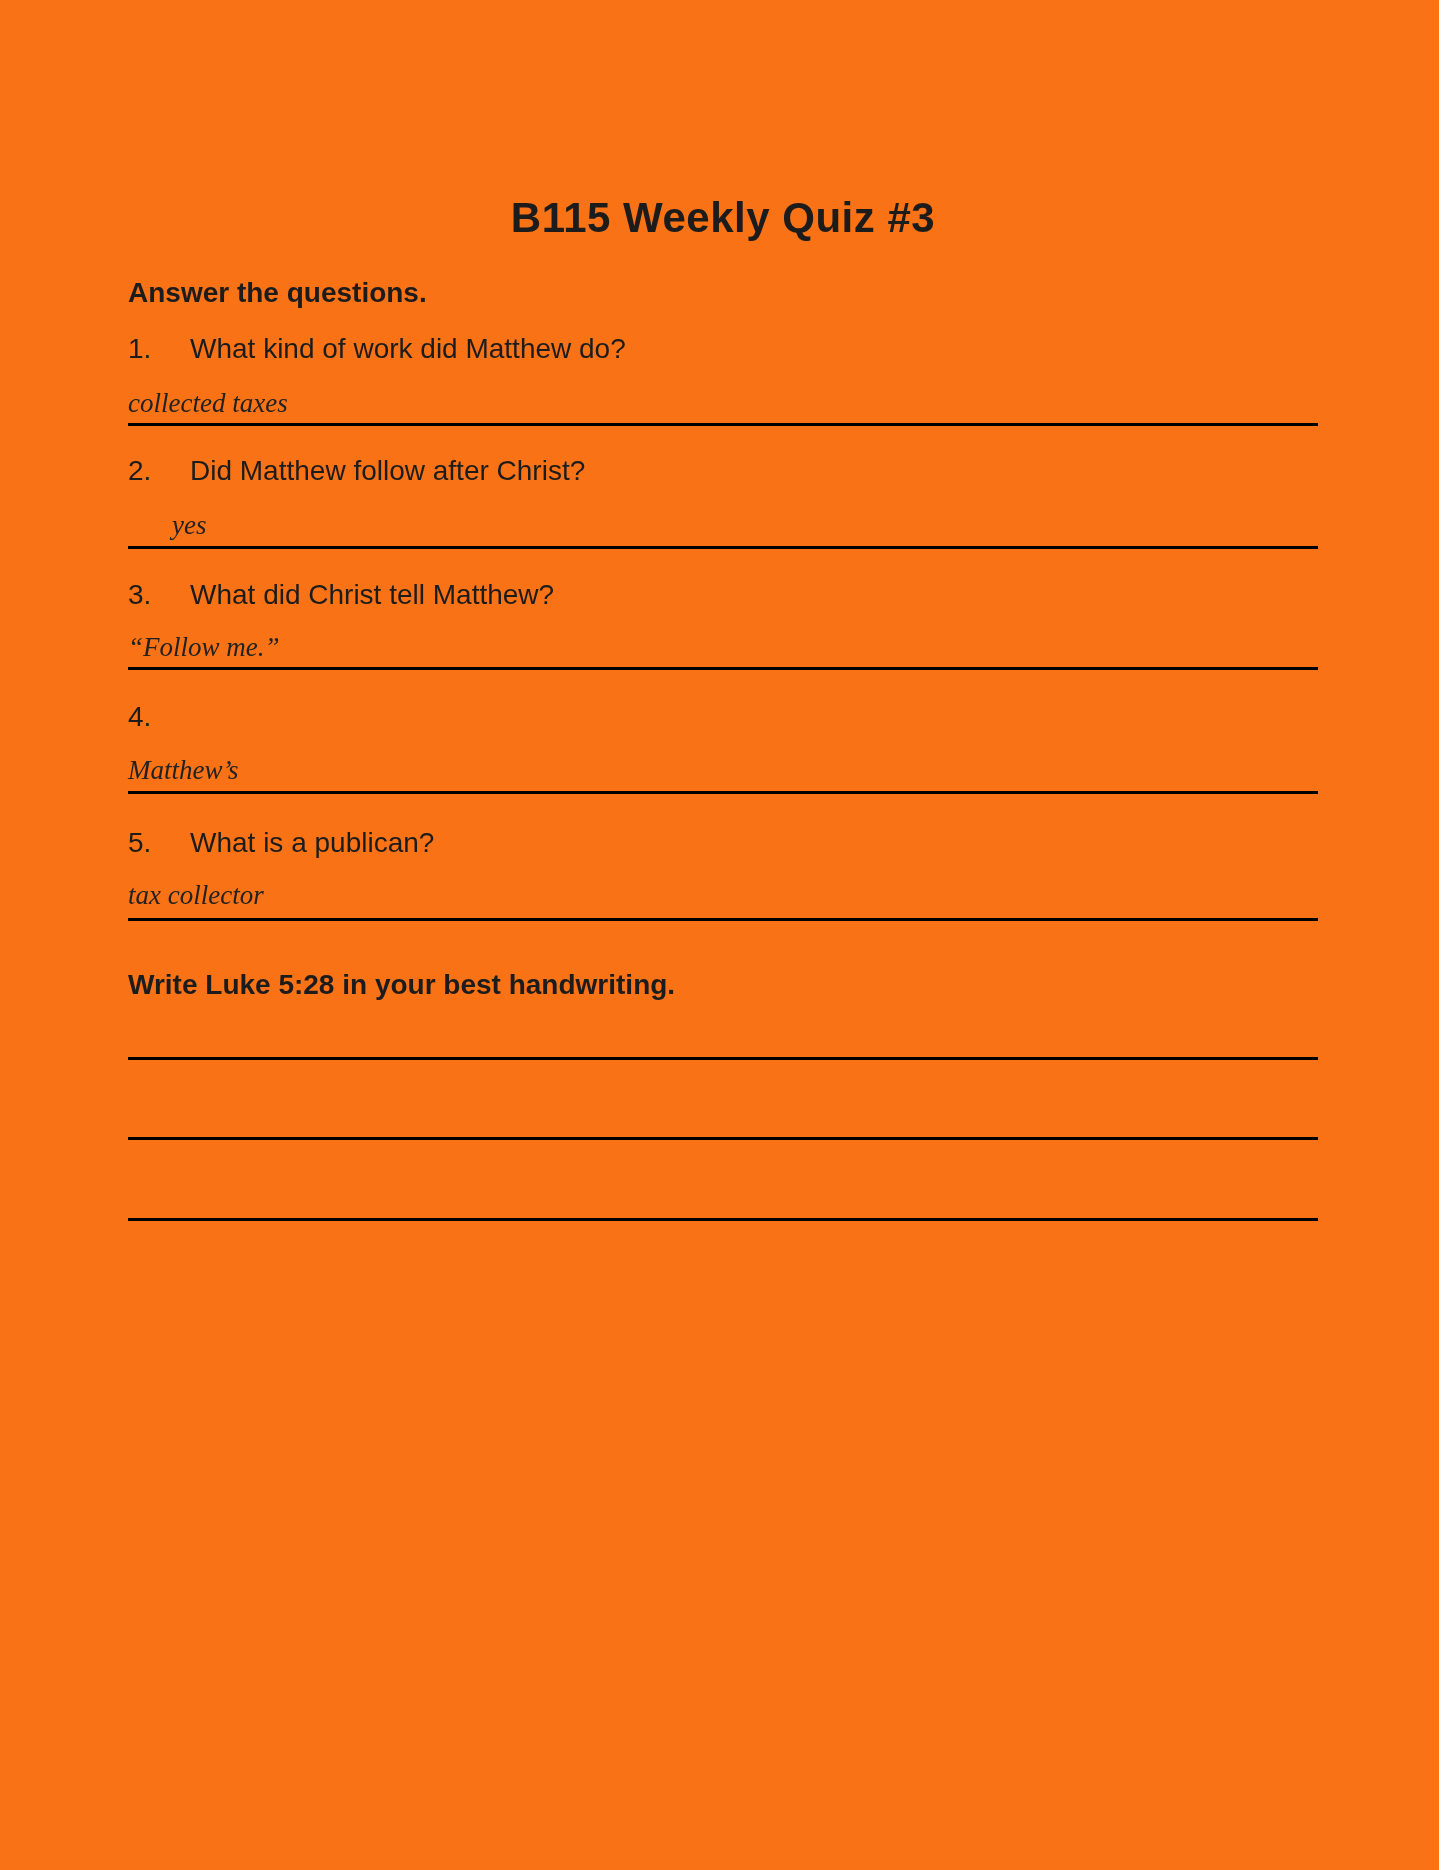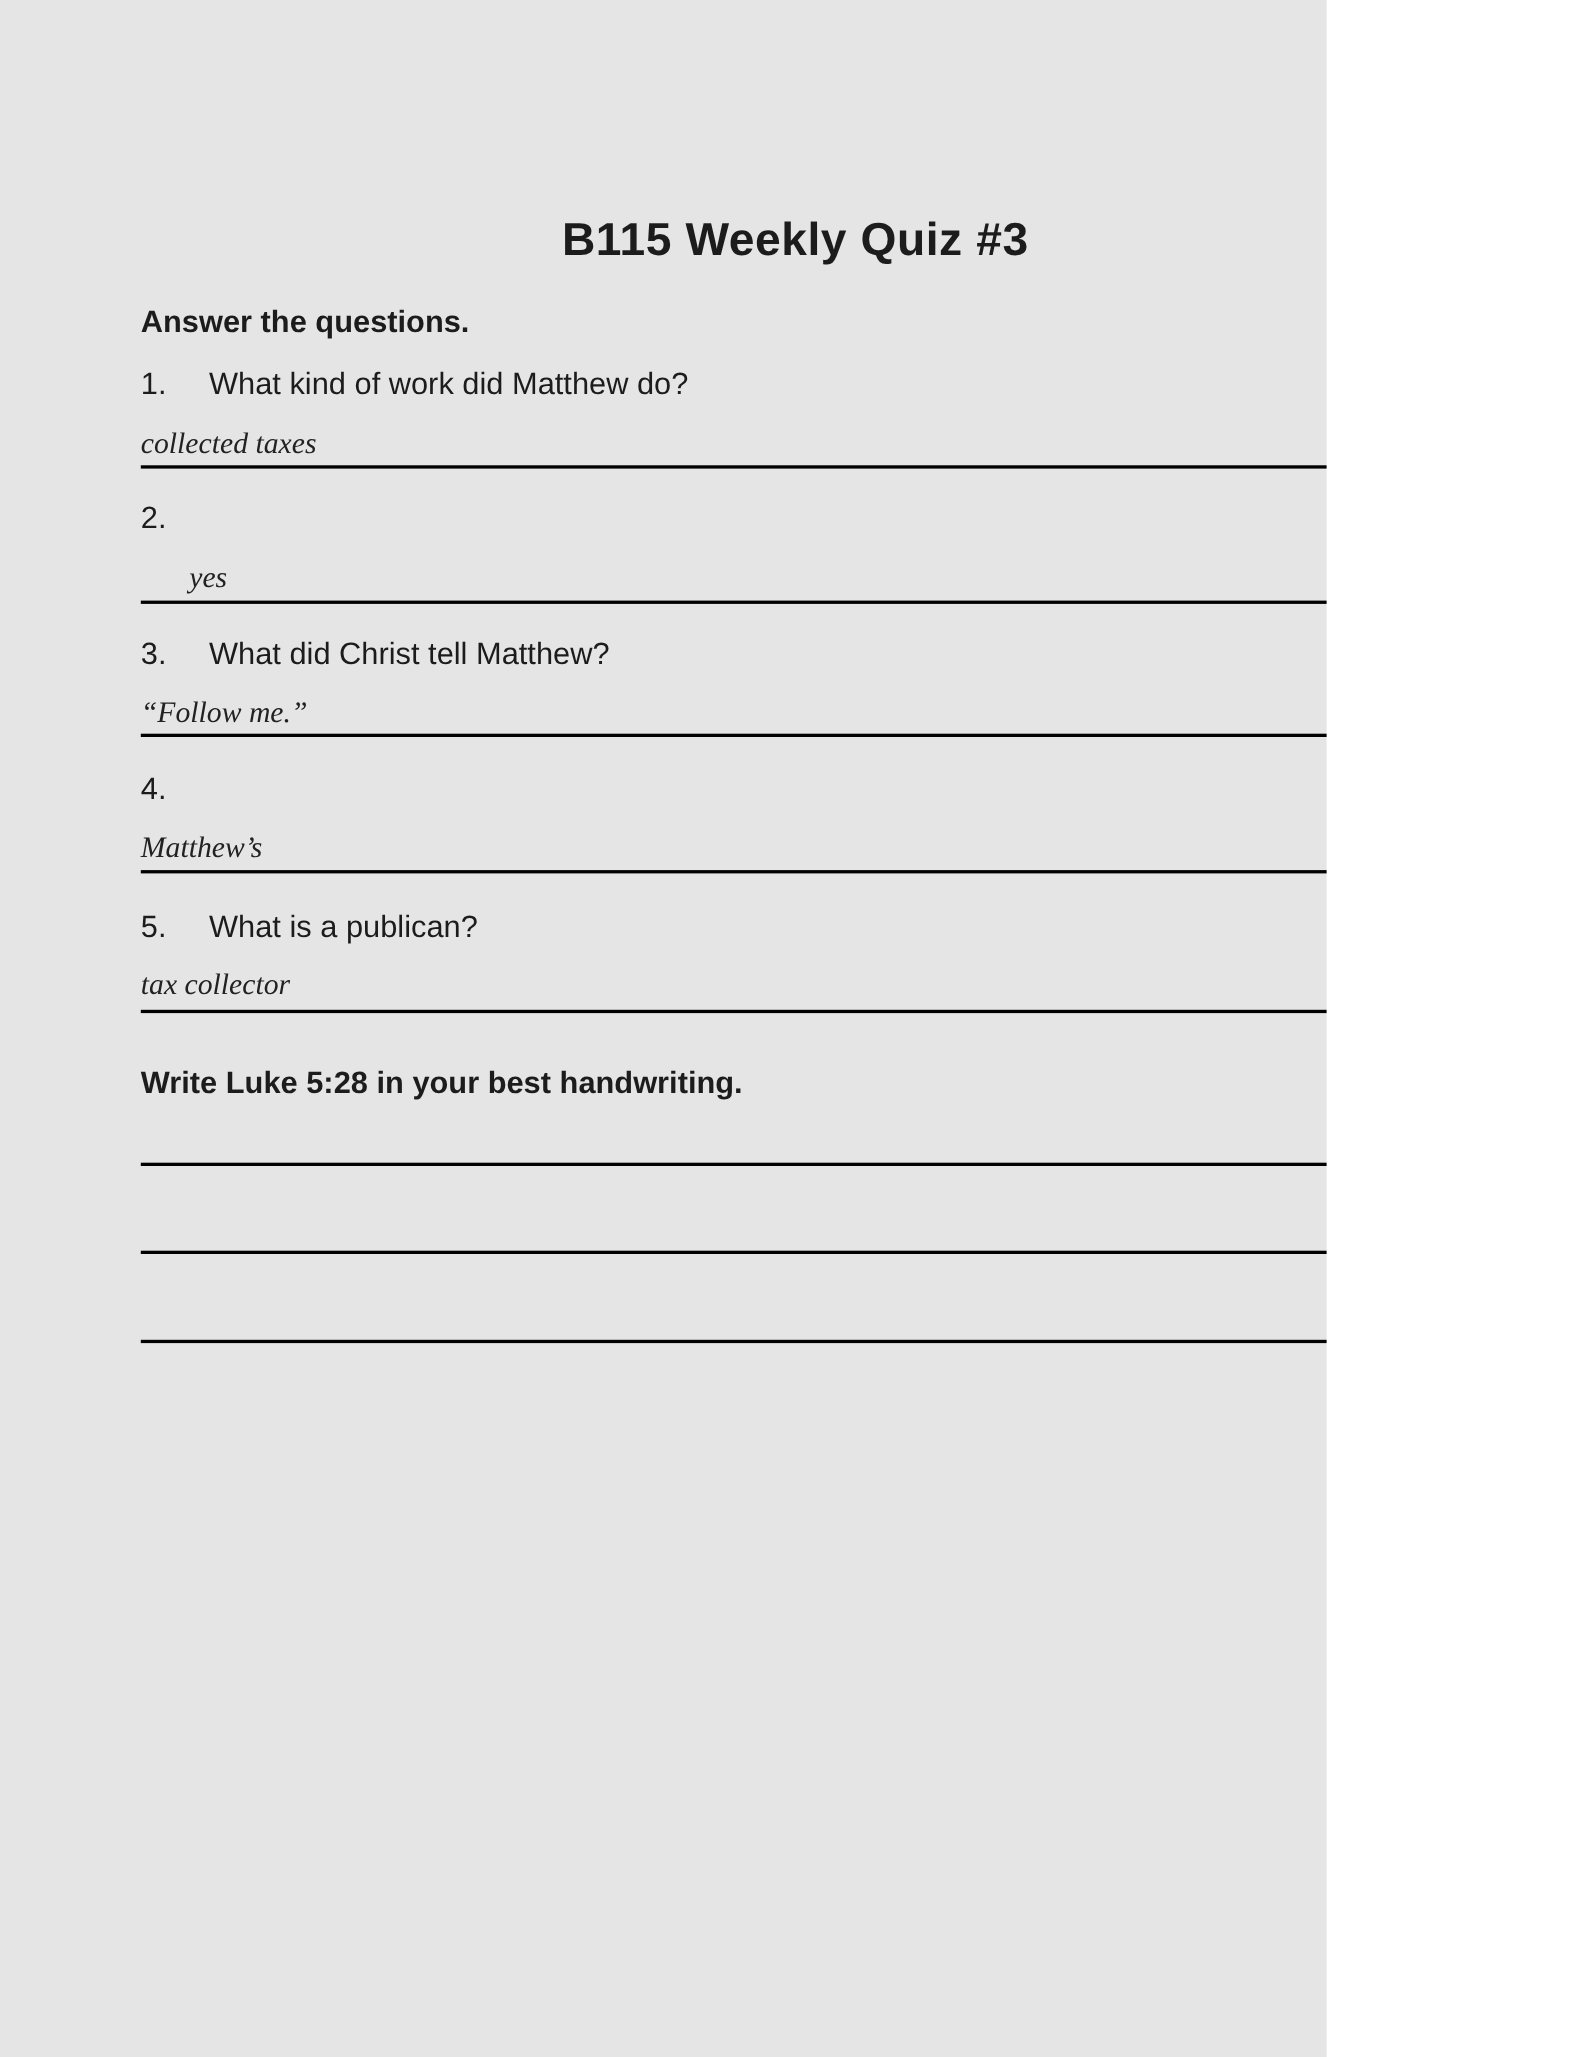--- a/index.html
+++ b/index.html
@@ -2,23 +2,23 @@
 <html><head>
 <meta charset="utf-8">
 <style>
   html, body {
     margin: 0;
     padding: 0;
     background: #ffffff;
   }
   .page {
     position: relative;
-    width: 1206px;
+    width: 1439px;
     height: 1870px;
-    background: #e5e5e5;
+    background: #f97316;
     overflow: hidden;
     font-family: "Liberation Sans", sans-serif;
     color: #1c1c1c;
   }
   .abs { position: absolute; }
   .doc-title {
     left: 128px;
     top: 197px;
     width: 1190px;
     text-align: center;
@@ -75,20 +75,21 @@
 
   <div class="abs question-row" style="top:335px;">
     <span class="q-num">1.</span>
     <span>What kind of work did Matthew do?</span>
   </div>
   <div class="abs answer-text" style="top:390px;">collected taxes</div>
   <div class="abs rule-line" style="top:423px;"></div>
 
   <div class="abs question-row" style="top:457px;">
     <span class="q-num">2.</span>
+    <span>Did Matthew follow after Christ?</span>
   </div>
   <div class="abs answer-text" style="top:512px;margin-left:44px;">yes</div>
   <div class="abs rule-line" style="top:546px;"></div>
 
   <div class="abs question-row" style="top:581px;">
     <span class="q-num">3.</span>
     <span>What did Christ tell Matthew?</span>
   </div>
   <div class="abs answer-text" style="top:634px;">“Follow me.”</div>
   <div class="abs rule-line" style="top:667px;"></div>

